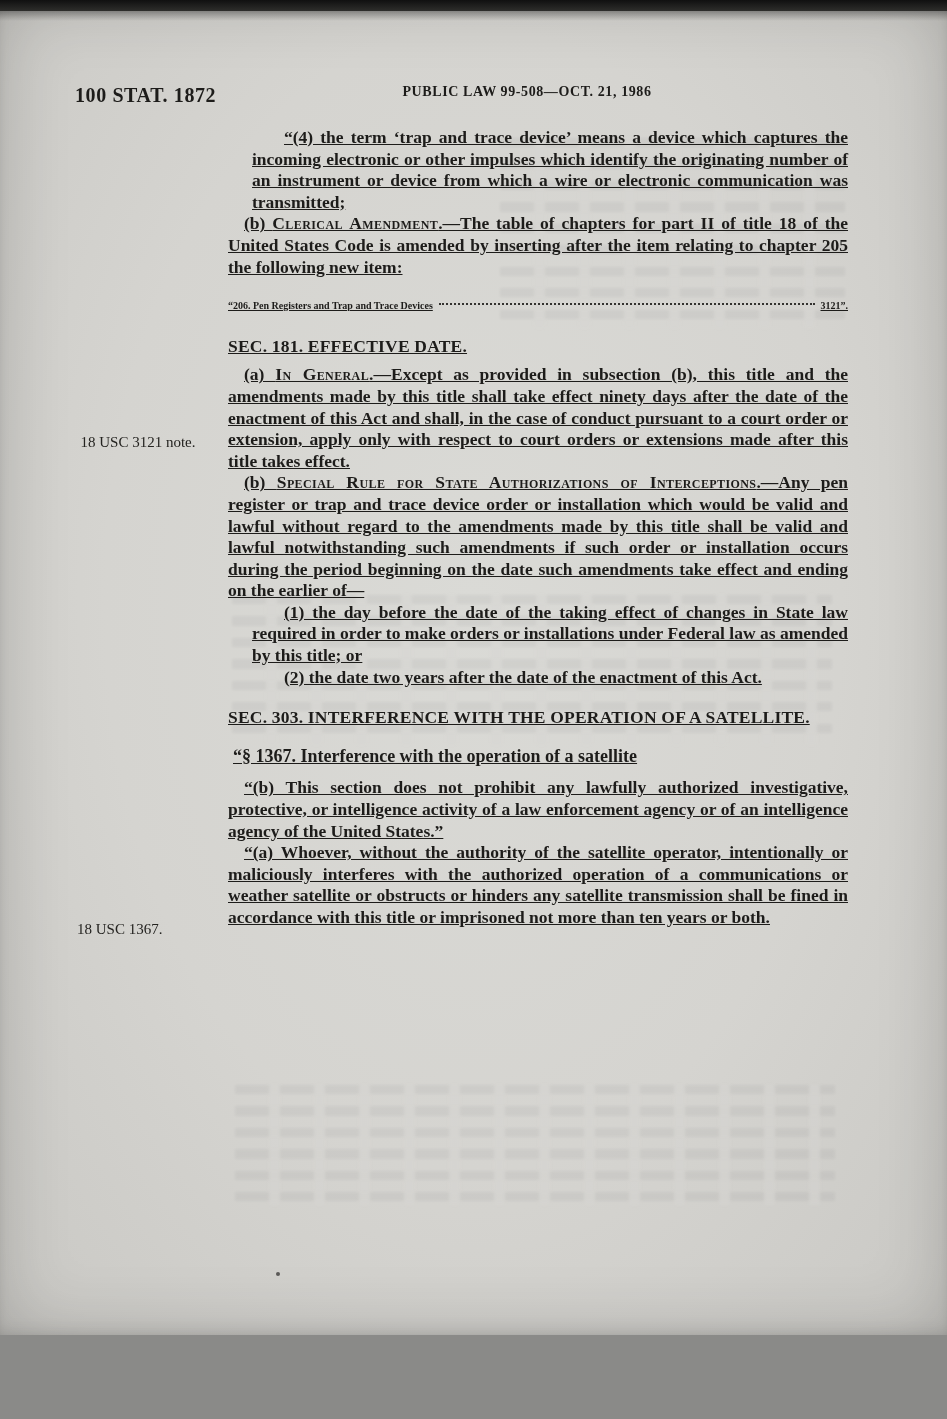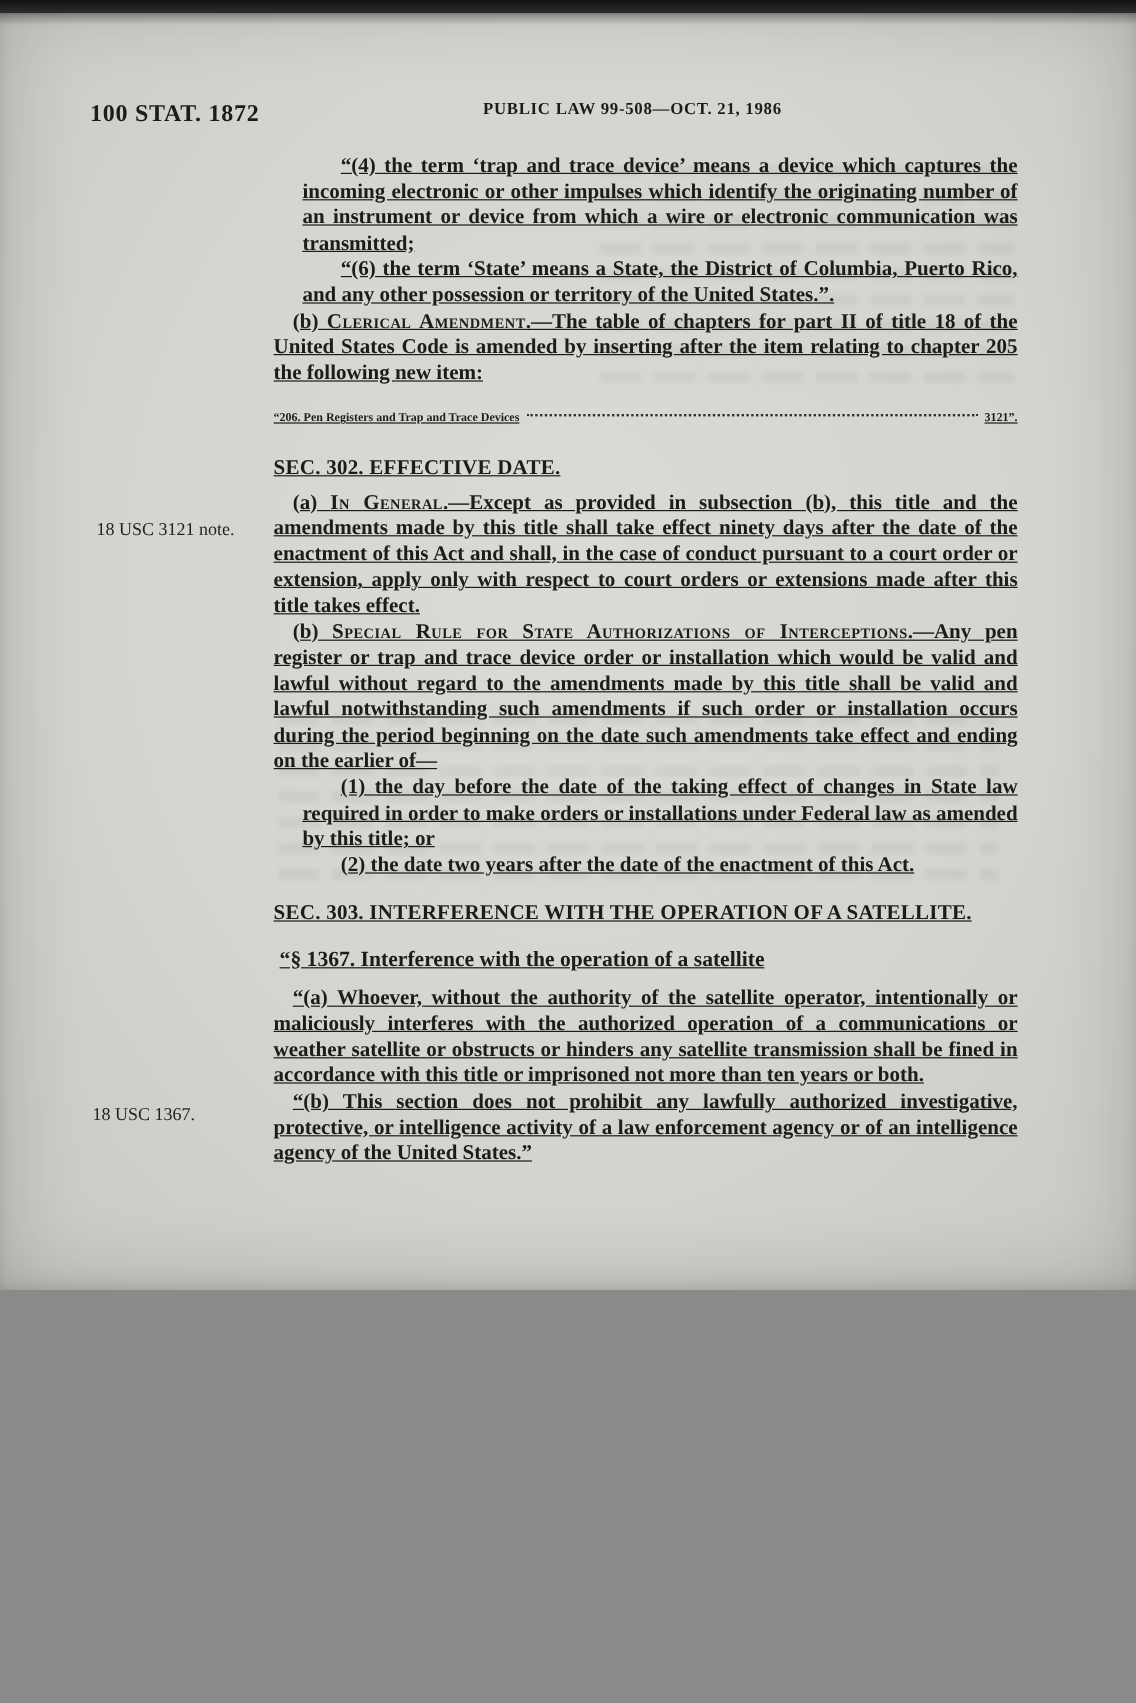--- a/index.html
+++ b/index.html
@@ -1,17 +1,17 @@
 <!DOCTYPE html>
 <html><head>
 <meta charset="utf-8">
 <style>
   html,body{margin:0;padding:0;background:#8a8a88;}
   .scan{
-    position:relative;width:947px;height:1075px;margin:0 auto;
+    position:relative;width:947px;height:1335px;margin:0 auto;
     background:radial-gradient(ellipse at 50% 45%, #dadad6 0%, #d5d4d0 55%, #c9c8c4 100%);
     overflow:hidden;
     font-family:"Liberation Serif", serif;
     color:#1d1c1a;
     box-shadow:inset 0 0 70px rgba(0,0,0,.18), inset 0 16px 14px -12px rgba(0,0,0,.55), inset 0 -8px 20px -12px rgba(0,0,0,.25);
   }
   .top-strip{position:absolute;top:0;left:0;width:947px;height:11px;background:linear-gradient(#101010,#2e2e2c);}
   .top-fade{position:absolute;top:11px;left:0;width:947px;height:10px;background:linear-gradient(rgba(40,40,40,.35),rgba(40,40,40,0));}
 
   .header-left{
@@ -68,33 +68,32 @@
   <div class="ghost" style="left:235px;top:1085px;width:600px;height:120px;"></div>
 
   <div class="header-left">100 STAT. 1872</div>
   <div class="header-center">PUBLIC LAW 99-508—OCT. 21, 1986</div>
 
   <div class="margin-note" style="top:433px;text-align:center;">18 USC 3121 note.</div>
   <div class="margin-note" style="top:920px;">18 USC 1367.</div>
 
   <div class="doc">
       <p class="sub"><span>“(4) the term ‘trap and trace device’ means a device which captures the incoming electronic or other impulses which identify the originating number of an instrument or device from which a wire or electronic communication was transmitted;</span></p>
-      <p class="sub"><span>“(6) the term ‘State’ means a State, the District of Columbia, Puerto Rico, and any other possession or territory of the United States.”.</span></p>
       <p class="main"><span>(b) </span><span class="sc">Clerical Amendment</span><span>.—The table of chapters for part II of title 18 of the United States Code is amended by inserting after the item relating to chapter 205 the following new item:</span></p>
       <div class="leader">
         <span>“206. Pen Registers and Trap and Trace Devices</span>
         <span class="dots"></span>
         <span>3121”.</span>
       </div>
-      <p class="heading"><span>SEC. 302. EFFECTIVE DATE.</span></p>
+      <p class="heading"><span>SEC. 181. EFFECTIVE DATE.</span></p>
       <p class="main"><span>(a) </span><span class="sc">In General</span><span>.—Except as provided in subsection (b), this title and the amendments made by this title shall take effect ninety days after the date of the enactment of this Act and shall, in the case of conduct pursuant to a court order or extension, apply only with respect to court orders or extensions made after this title takes effect.</span></p>
       <p class="main"><span>(b) </span><span class="sc">Special Rule for State Authorizations of Interceptions</span><span>.—Any pen register or trap and trace device order or installation which would be valid and lawful without regard to the amendments made by this title shall be valid and lawful notwithstanding such amendments if such order or installation occurs during the period beginning on the date such amendments take effect and ending on the earlier of—</span></p>
       <p class="sub"><span>(1) the day before the date of the taking effect of changes in State law required in order to make orders or installations under Federal law as amended by this title; or</span></p>
       <p class="sub"><span>(2) the date two years after the date of the enactment of this Act.</span></p>
       <p class="heading"><span>SEC. 303. INTERFERENCE WITH THE OPERATION OF A SATELLITE.</span></p>
       <p class="schead"><span>“§ 1367. Interference with the operation of a satellite</span></p>
+      <p class="main"><span>“(b) This section does not prohibit any lawfully authorized investigative, protective, or intelligence activity of a law enforcement agency or of an intelligence agency of the United States.”</span></p>
       <p class="main"><span>“(a) Whoever, without the authority of the satellite operator, intentionally or maliciously interferes with the authorized operation of a communications or weather satellite or obstructs or hinders any satellite transmission shall be fined in accordance with this title or imprisoned not more than ten years or both.</span></p>
-      <p class="main"><span>“(b) This section does not prohibit any lawfully authorized investigative, protective, or intelligence activity of a law enforcement agency or of an intelligence agency of the United States.”</span></p>
     </div>
 
   <div class="speck" style="left:276px;top:1272px;"></div>
   <div class="speck" style="left:699px;top:1366px;"></div>
 </div>
 
 </body></html>

